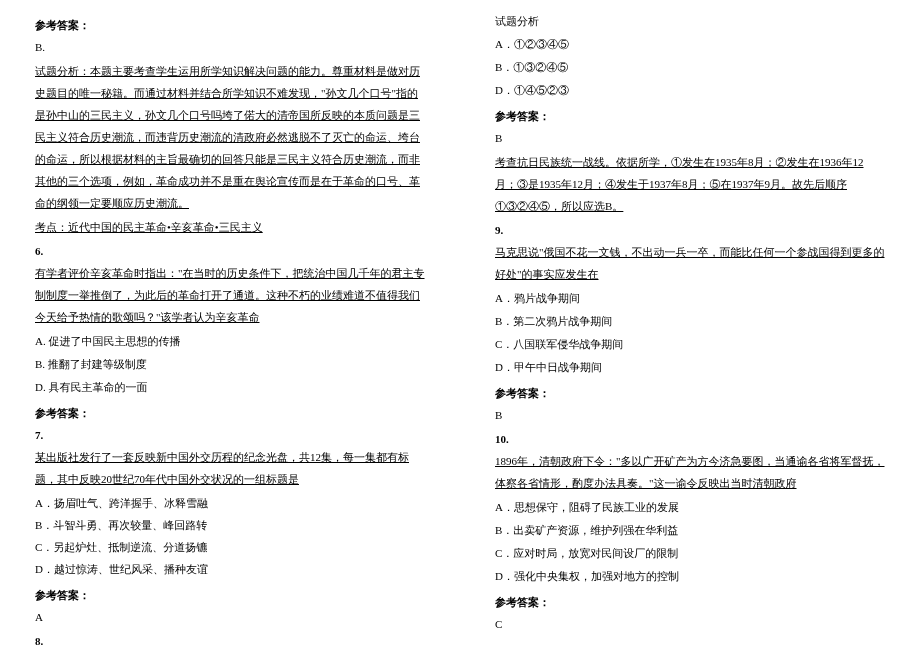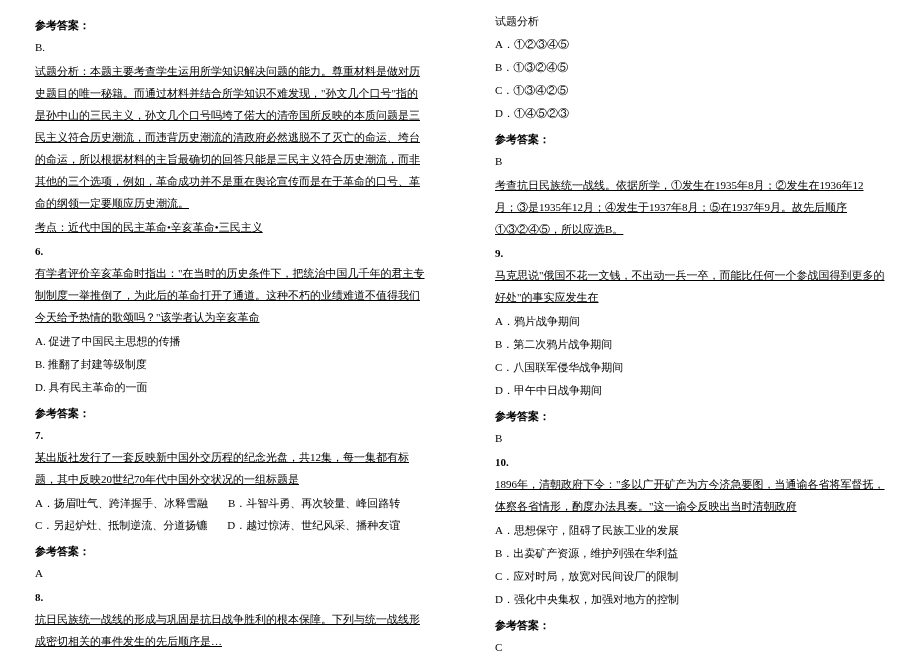--- a/index.html
+++ b/index.html
@@ -32,20 +32,21 @@
     .paragraph {
       margin-bottom: 2px;
       text-decoration: underline;
     }
     .question-num {
       font-weight: bold;
     }
     .option-row {
       display: flex;
       flex-wrap: wrap;
+      flex-direction: column;
     }
     .option-row span {
       display: inline-block;
       margin-right: 20px;
     }
     .option-line {
       margin-bottom: 1px;
     }
   </style>
 </head>
@@ -76,21 +77,20 @@
   <div class="answer-letter">A</div>
   <div class="question-num">8.</div>
   <div class="paragraph">抗日民族统一战线的形成与巩固是抗日战争胜利的根本保障。下列与统一战线形成密切相关的事件发生的先后顺序是…</div>
 
 </div>
 
 <div class="column">
   <div class="option-line">试题分析</div>
   <div class="option-line">A．①②③④⑤</div>
   <div class="option-line">B．①③②④⑤</div>
-  <div class="option-line">C．①③④②⑤</div>
   <div class="option-line">D．①④⑤②③</div>
   <div class="answer-label">参考答案：</div>
   <div class="answer-letter">B</div>
   <div class="paragraph">考查抗日民族统一战线。依据所学，①发生在1935年8月；②发生在1936年12月；③是1935年12月；④发生于1937年8月；⑤在1937年9月。故先后顺序①③②④⑤，所以应选B。</div>
   <div class="question-num">9.</div>
   <div class="paragraph">马克思说"俄国不花一文钱，不出动一兵一卒，而能比任何一个参战国得到更多的好处"的事实应发生在</div>
   <div class="option-line">A．鸦片战争期间</div>
   <div class="option-line">B．第二次鸦片战争期间</div>
   <div class="option-line">C．八国联军侵华战争期间</div>
   <div class="option-line">D．甲午中日战争期间</div>

